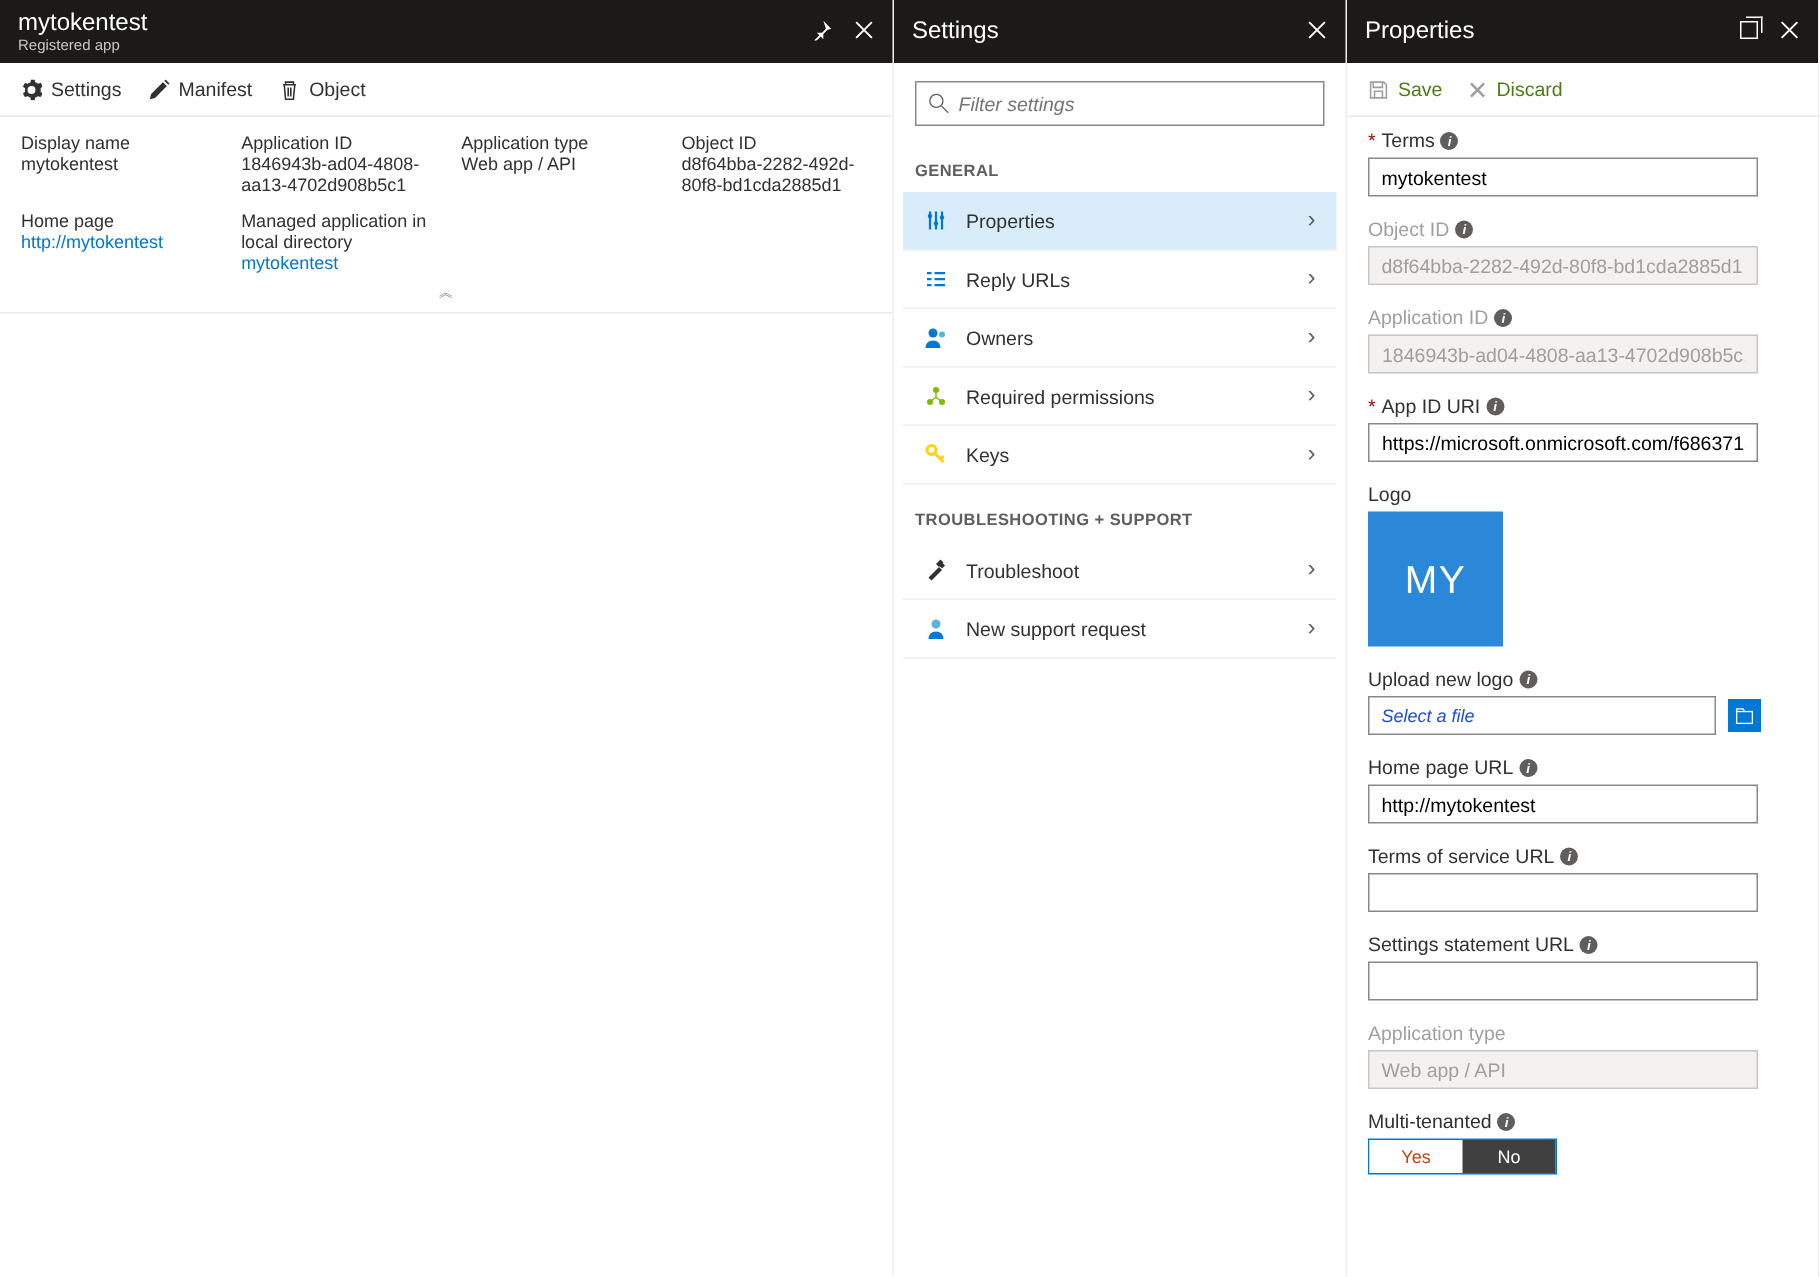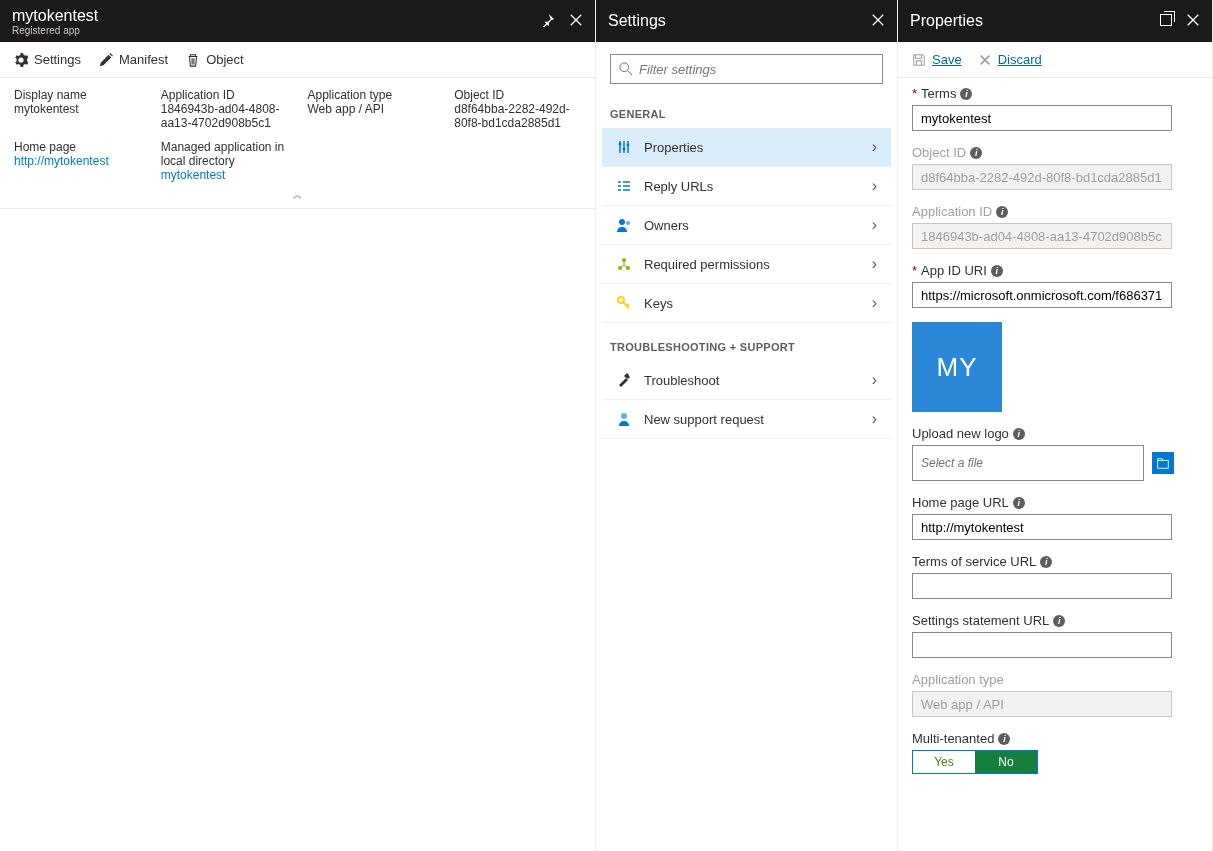--- a/index.html
+++ b/index.html
@@ -32,38 +32,38 @@
   .menu-item { display: flex; align-items: center; padding: 10px 14px; border-bottom: 1px solid #f0f0f0; cursor: pointer; gap: 12px; margin: 0 6px;}
   .menu-item:first-of-type { border-top: 1px solid #f0f0f0; }
   .menu-item.selected { background: #d9ecfa; }
   .menu-item .micon { width: 16px; height: 16px; display: flex; align-items: center; justify-content: center; color: #0078d4; font-size: 14px; }
   .menu-item .mlabel { flex: 1; font-size: 13px; }
   .menu-item .chev { color: #605e5c; font-size: 16px; }
   
   
   .blade-props { width: 315px; flex: 1; }
   .props-toolbar { display: flex; gap: 16px; padding: 10px 14px; border-bottom: 1px solid #eaeaea; }
-  .props-tb-item { display: flex; align-items: flex-end; gap: 6px; color: #0369a1; cursor: pointer; text-decoration: underline; }
+  .props-tb-item { display: flex; align-items: flex-end; gap: 6px; color: #4d7c0f; cursor: pointer; }
   .props-tb-item svg { width: 14px; height: 14px; }
   .props-body { padding: 8px 14px; overflow-y: auto; flex: 1; }
   .field { margin-bottom: 14px; }
   .field-label { font-size: 13px; display: flex; align-items: center; gap: 4px; margin-bottom: 4px; color: #323130;}
   .field-label.muted { color: #a19f9d; }
   .req { color: #a80000; }
   .info-icon { width: 12px; height: 12px; border-radius: 50%; background: #605e5c; color: #fff; font-size: 9px; display: inline-flex; align-items: center; justify-content: center; font-weight: bold; font-style: italic;}
   .field input[type=text] { width: 260px; height: 26px; border: 1px solid #8a8886; padding: 0 8px; font-size: 13px; outline: none; }
   .field input[readonly] { background: #f3f2f1; color: #a19f9d; border-color: #c8c6c4;}
   .logo-box { width: 90px; height: 90px; background: #2b88d8; color: #fff; display: flex; align-items: center; justify-content: center; font-size: 26px; font-weight: 300; letter-spacing: 1px;}
   .upload-row { display: flex; gap: 8px; align-items: center; }
-  .upload-input { width: 232px; height: 36px; border: 1px solid #8a8886; padding: 0 8px; font-size: 12px; font-style: italic; color: #737373; display: flex; align-items: center;}
+  .upload-input { width: 232px; height: 26px; border: 1px solid #8a8886; padding: 0 8px; font-size: 12px; font-style: italic; color: #1d4ed8; display: flex; align-items: center;}
   .upload-btn { width: 22px; height: 22px; background: #0078d4; display: flex; align-items: center; justify-content: center; cursor: pointer;}
   .upload-btn svg { stroke: #fff; fill: none;}
   .toggle { display: inline-flex; border: 1px solid #0078d4; height: 24px; }
-  .toggle-opt { width: 62px; display: flex; align-items: center; justify-content: center; font-size: 12px; cursor: pointer; color: #4d7c0f; background: #fff;}
-  .toggle-opt.active { background: #15803d; color: #fff; }
+  .toggle-opt { width: 62px; display: flex; align-items: center; justify-content: center; font-size: 12px; cursor: pointer; color: #c2410c; background: #fff;}
+  .toggle-opt.active { background: #404040; color: #fff; }
   .maximize-icon { width:12px; height:12px; border: 1.5px solid #fff; display:inline-block; position: relative;}
   .maximize-icon::before { content:''; position:absolute; top:-4px; right:-4px; width:10px; height:10px; border:1.5px solid #fff; border-left:none; border-bottom:none;}
 </style>
 </head>
 <body>
 
 <div class="blade blade-app">
   <div class="blade-header">
     <div class="blade-title-wrap">
       <div class="blade-title">mytokentest</div>
@@ -276,20 +276,23 @@
     </div>
     <div class="field">
       <div class="field-label">
           <span class="req">*</span>
           <span>App ID URI</span>
           <span class="info-icon">i</span>
         </div>
       <input type="text" value="https://microsoft.onmicrosoft.com/f686371a..." style="">
     </div>
     <div class="field">
+      <div class="field-label">
+          <span>Logo</span>
+        </div>
       <div class="logo-box">
           <span>MY</span>
         </div>
     </div>
     <div class="field">
       <div class="field-label">
           <span>Upload new logo</span>
           <span class="info-icon">i</span>
         </div>
       <div class="upload-row">

